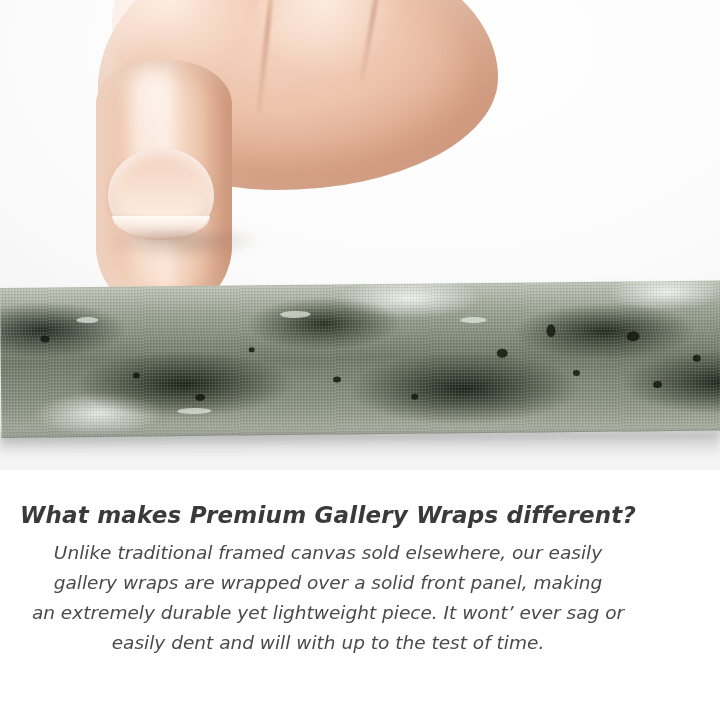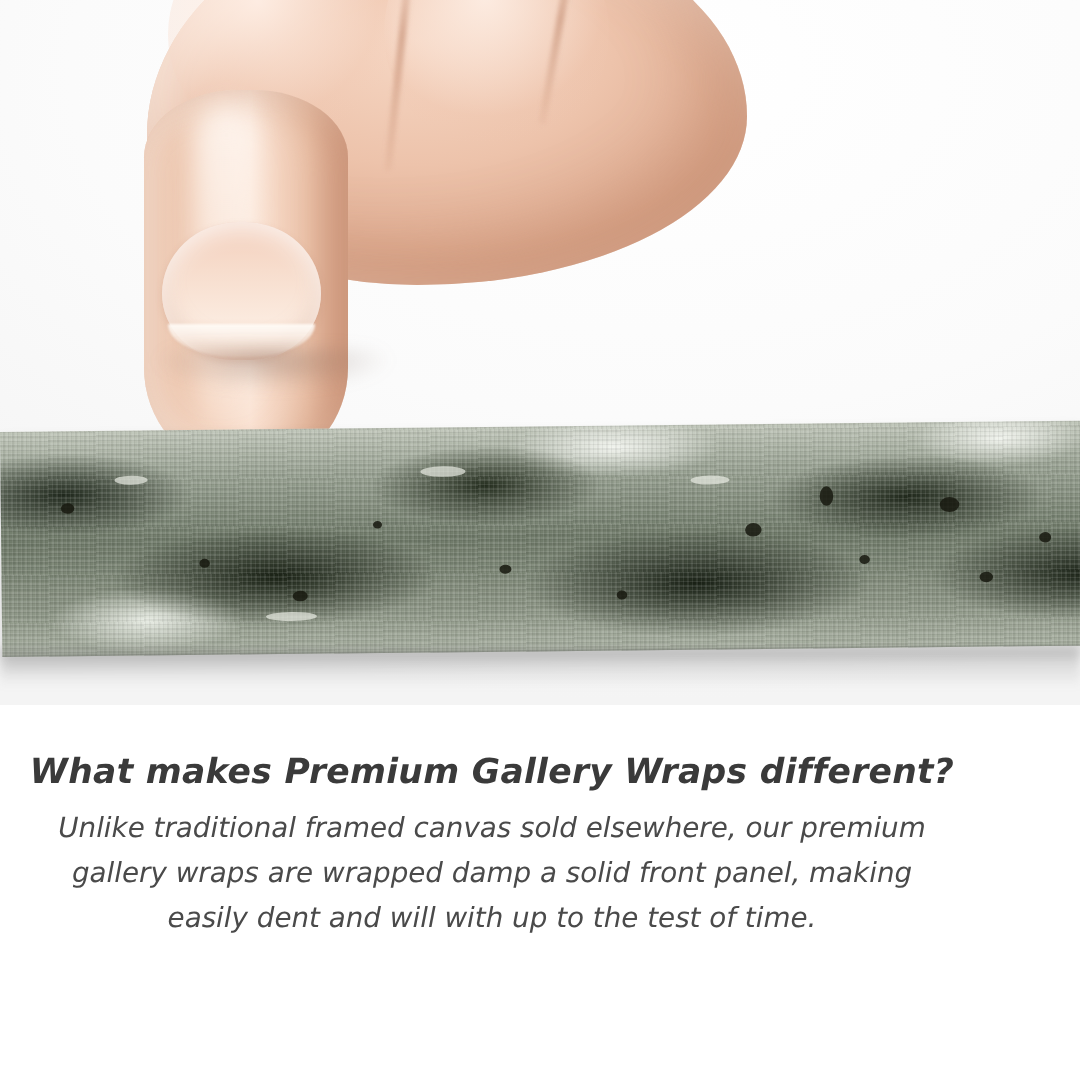--- a/index.html
+++ b/index.html
@@ -312,19 +312,20 @@
         <div class="band-bottom-edge"></div>
       </div>
     </div>
 
     <div class="band-drop-shadow"></div>
   </div>
 
   <div class="caption">
     <p class="caption-heading">What makes Premium Gallery Wraps different?</p>
     <div class="caption-body">
-      <span class="line">Unlike traditional framed canvas sold elsewhere, our premium</span>
-      <span class="line">gallery wraps are wrapped damp a solid front panel, making</span>
+      <span class="line">Unlike traditional framed canvas sold elsewhere, our easily</span>
+      <span class="line">gallery wraps are wrapped over a solid front panel, making</span>
+      <span class="line">an extremely durable yet lightweight piece. It wont’ ever sag or</span>
       <span class="line">easily dent and will with up to the test of time.</span>
     </div>
   </div>
 
 </div>
 
 </body></html>

